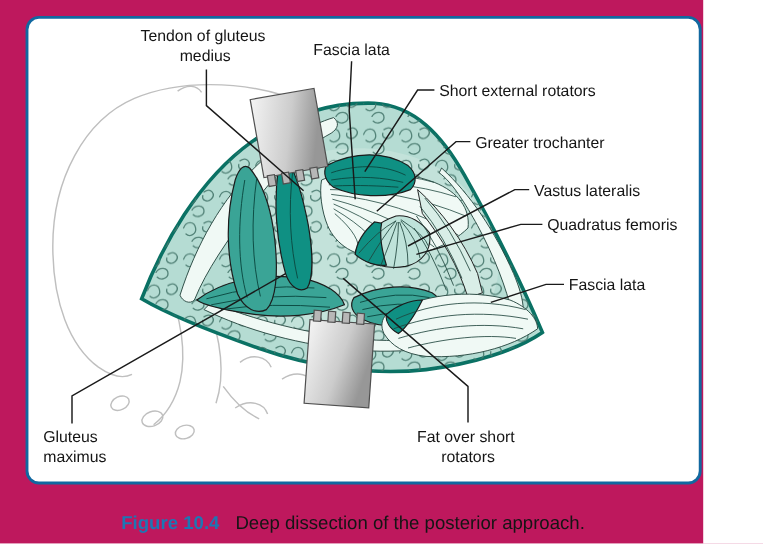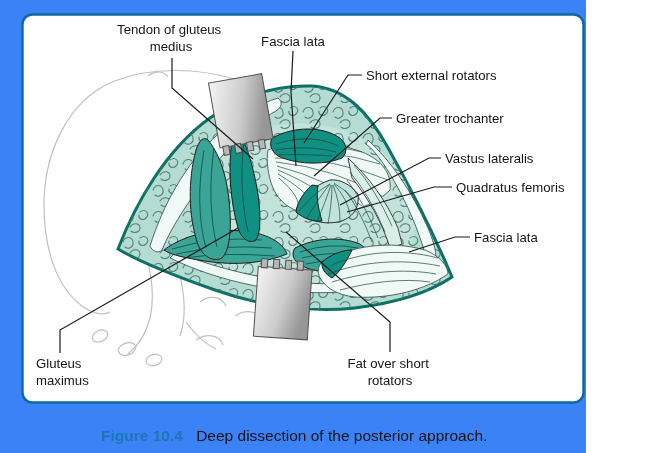--- a/index.html
+++ b/index.html
@@ -2,21 +2,21 @@
 <html style="--frame-border: #1168a0; --caption-accent: #1d77b4; --text: #151515; --rim: #0a7164; --mint: #b5dcd3; --squiggle: #47786d; --muscle-mid: #3aa496; --muscle-dark: #0f9083; --fiber: #0b4a42; --white-tissue: #f0f9f5; --sketch: #bfbfbf; --leader: #1a1a1a;"><head>
 <meta charset="utf-8">
 <style>
   :root{
     --frame-border:#1168a0; --caption-accent:#1d77b4; --text:#151515;
     --rim:#0a7164; --mint:#b5dcd3; --mint-light:#cde8e0; --squiggle:#47786d;
     --muscle-mid:#3aa496; --muscle-dark:#0f9083; --fiber:#0b4a42;
     --white-tissue:#f0f9f5; --outline:#1c1c1c; --sketch:#bfbfbf; --leader:#1a1a1a;
   }
   html,body{margin:0;padding:0;background:#fff;}
-  .page{width:586px;height:453px;background:#3b82f6;position:relative;overflow:hidden;}
+  .page{width:586px;height:453px;background:#be185d;position:relative;overflow:hidden;}
   svg{display:block;}
   .frame{fill:#fff;stroke:var(--frame-border);stroke-width:2.4;}
   .sketch{fill:none;stroke:var(--sketch);stroke-width:1.2;}
   .flap{fill:var(--mint);stroke:var(--rim);stroke-width:3;}
   .centerfield{fill:var(--mint-light);opacity:.55;stroke:none;}
   .squig{stroke:var(--squiggle);stroke-width:1.1;fill:none;stroke-linecap:round;}
   .whitet{fill:var(--white-tissue);stroke:#2a4a43;stroke-width:.8;}
   .musc-mid{fill:var(--muscle-mid);stroke:var(--outline);stroke-width:1;}
   .musc-dark{fill:var(--muscle-dark);stroke:var(--outline);stroke-width:1;}
   .fiber{fill:none;stroke:var(--fiber);stroke-width:.8;}

